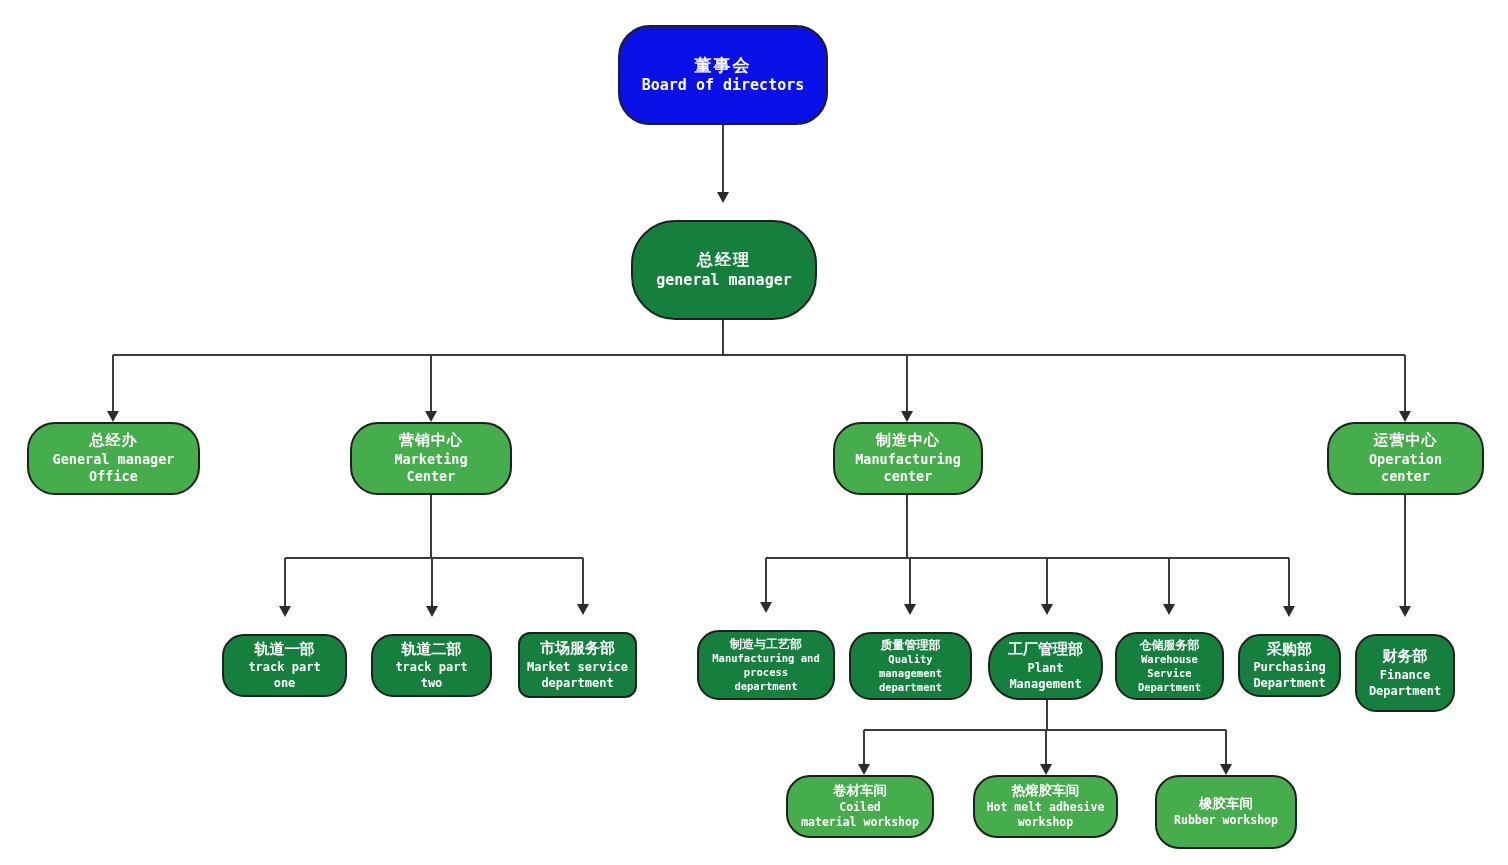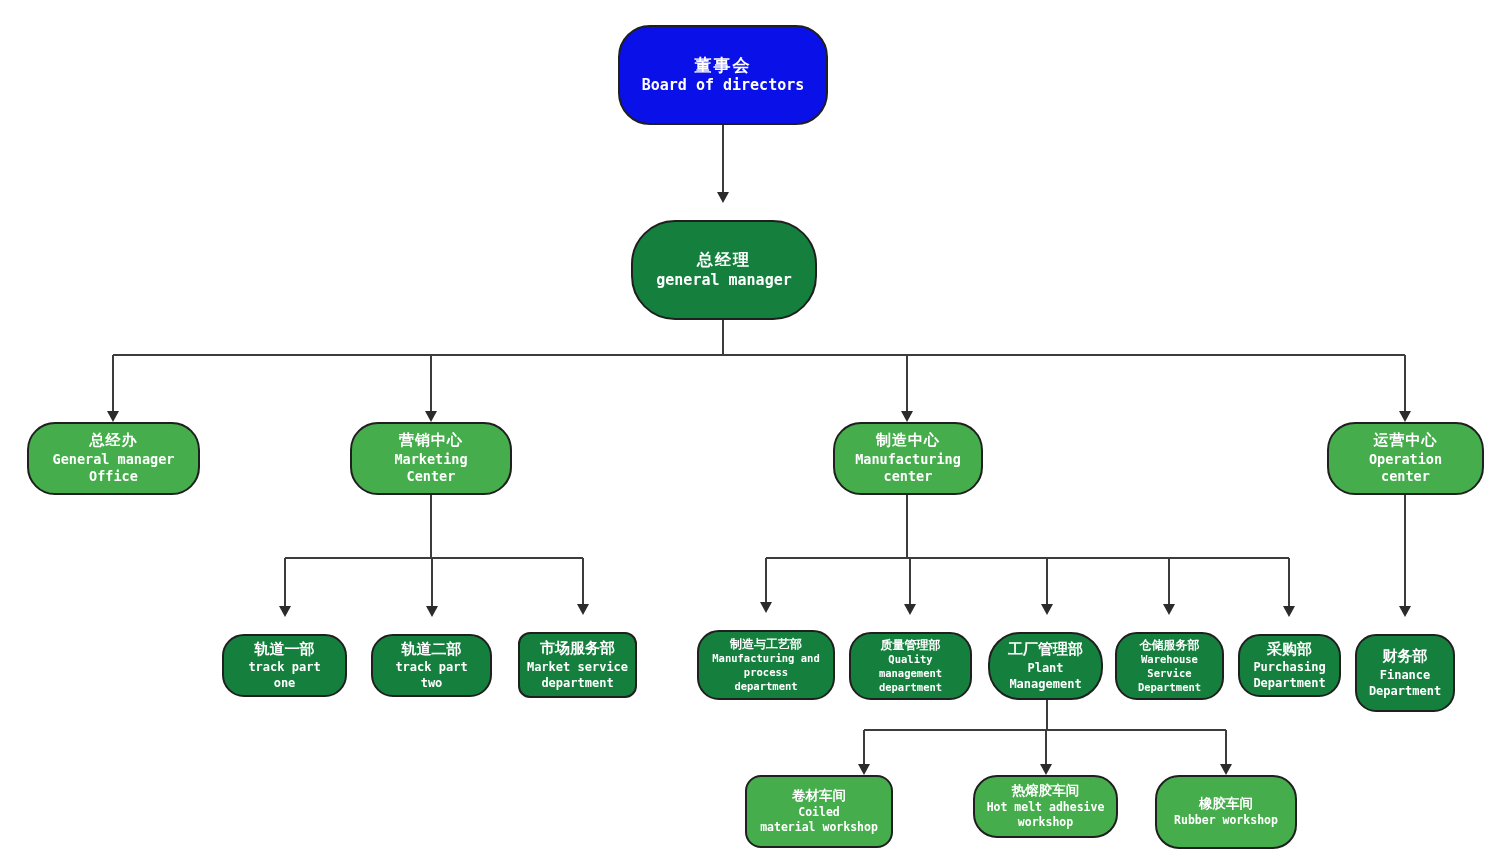--- a/index.html
+++ b/index.html
@@ -173,21 +173,21 @@
     <span class="t">采购部</span>
     <span class="s">Purchasing
 Department</span>
   </div>
   <div class="node blue lv4" style="left:1355px;top:617px;width:100px;height:78px;border-radius:21px">
     <span class="t">财务部</span>
     <span class="s">Finance
 Department</span>
   </div>
 
-  <div class="node green lv5" style="left:745px;top:775px;width:148px;height:73px;border-radius:16px">
+  <div class="node green lv5" style="left:786px;top:775px;width:148px;height:63px;border-radius:24px">
     <span class="t">卷材车间</span>
     <span class="s">Coiled
 material workshop</span>
   </div>
   <div class="node green lv5" style="left:973px;top:775px;width:145px;height:63px;border-radius:24px">
     <span class="t">热熔胶车间</span>
     <span class="s">Hot melt adhesive
 workshop</span>
   </div>
   <div class="node green lv5" style="left:1155px;top:775px;width:142px;height:74px;border-radius:24px">

